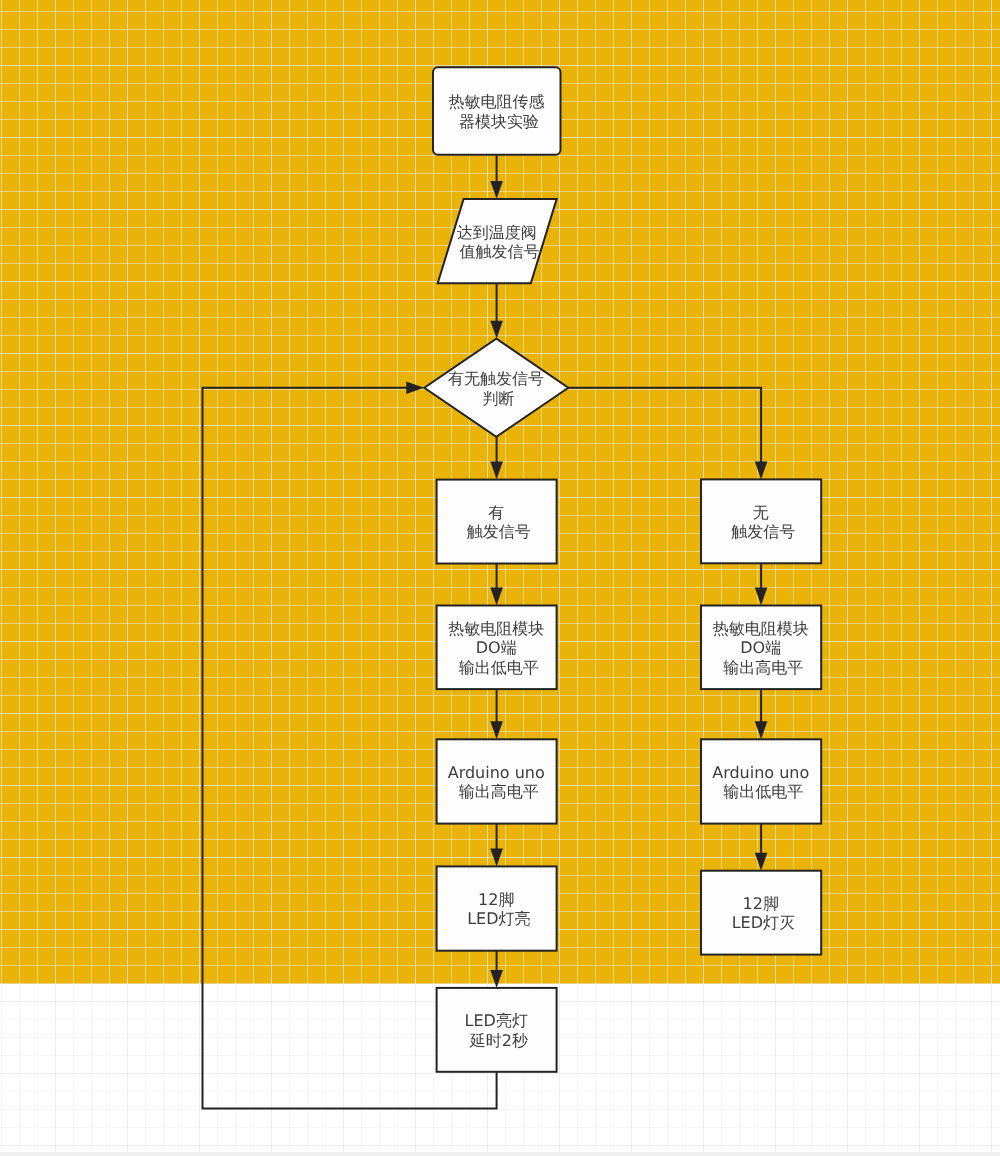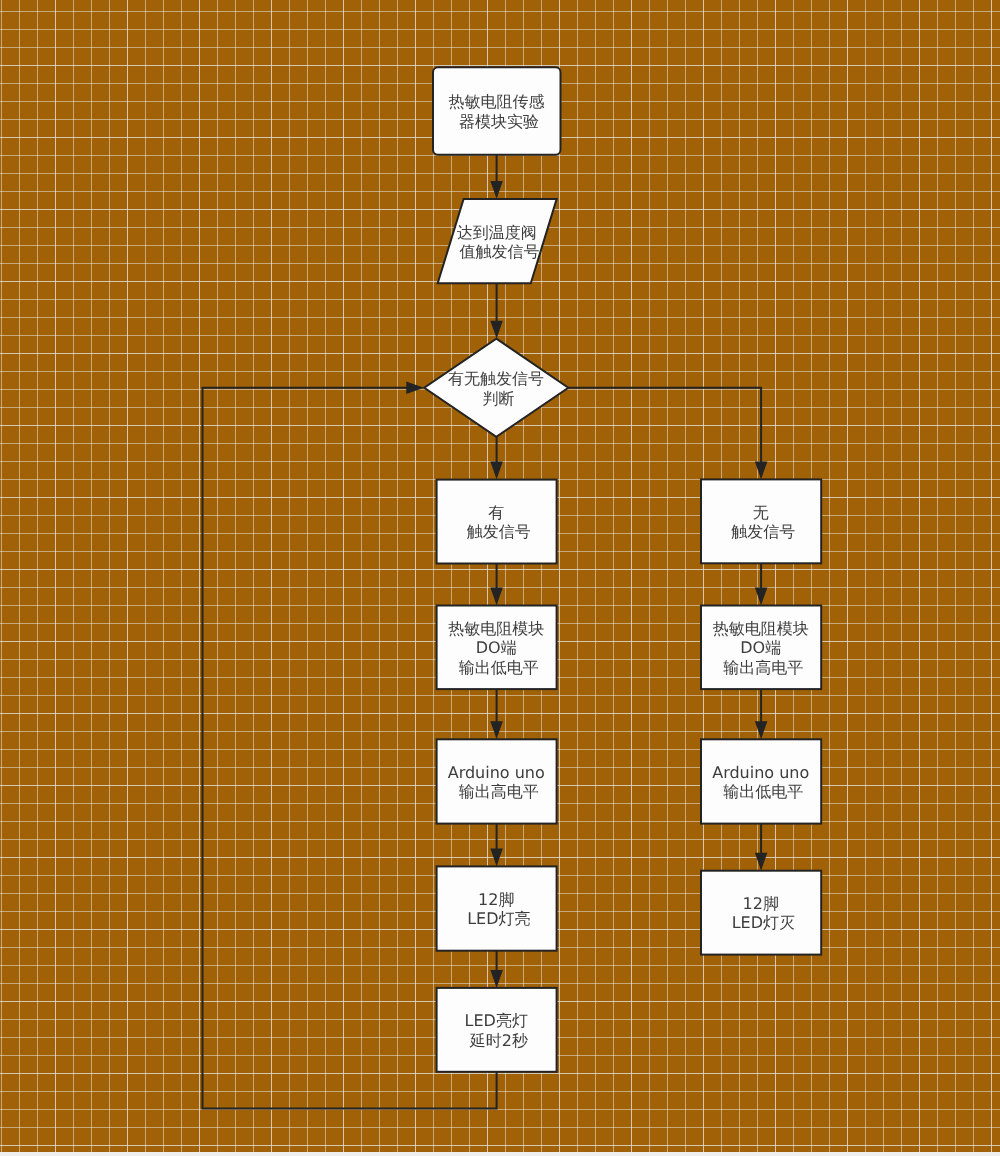--- a/index.html
+++ b/index.html
@@ -1,21 +1,21 @@
 <!DOCTYPE html>
 <html><head>
 <meta charset="utf-8">
 <title>Flowchart</title>
 <style>
   html, body { margin:0; padding:0; }
   body {
     width:1000px; height:1156px; overflow:hidden; background:#ffffff;
     font-family:"DejaVu Sans","Liberation Sans",sans-serif;
   }
-  #canvas { position:relative; width:1000px; height:1156px; background:#a16207; }
+  #canvas { position:relative; width:1000px; height:984px; background:#eab308; }
   #grid  { position:absolute; left:0; top:0; }
   #chart { position:absolute; left:0; top:0; will-change:transform; }
   .shape     { fill:#fdfdfd; stroke:#232323; stroke-width:2; }
   .edge      { fill:none; stroke:#232323; stroke-width:2; }
   .arrowhead { fill:#232323; stroke:none; }
   .nodetext  {
     font-family:"DejaVu Sans","Liberation Sans",sans-serif;
     font-size:16px; fill:#3d3d3d; text-anchor:middle;
     -webkit-font-smoothing:antialiased; text-rendering:geometricPrecision;
   }

